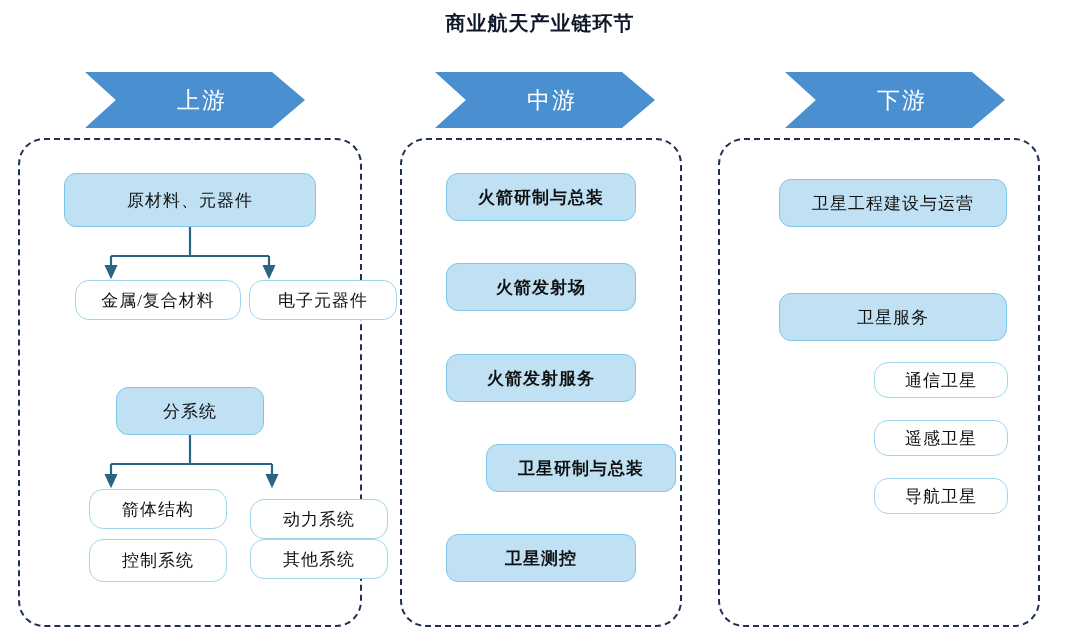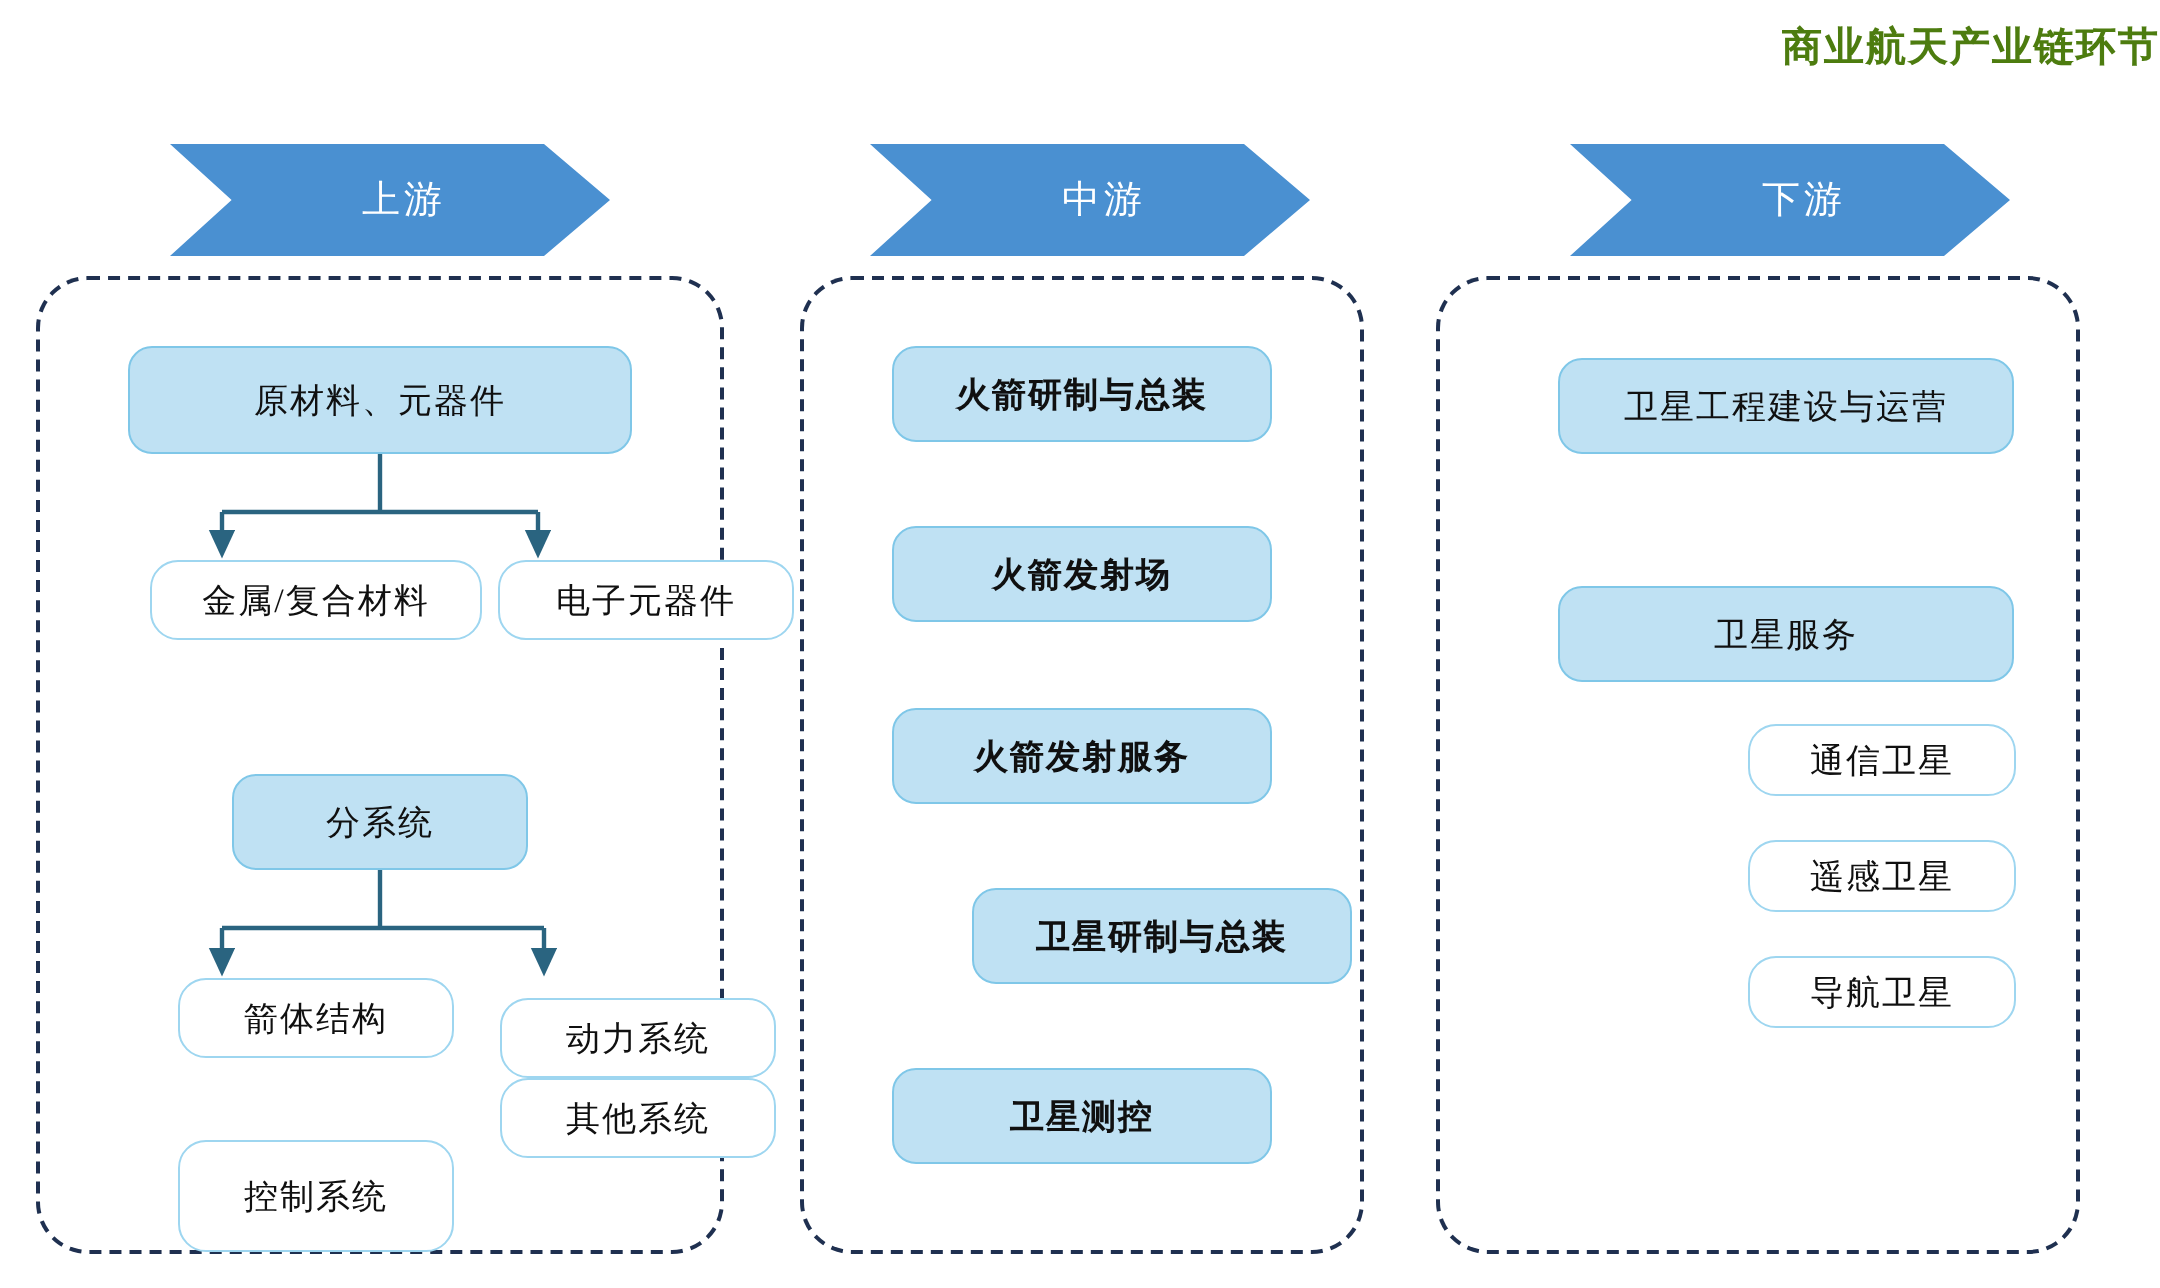--- a/index.html
+++ b/index.html
@@ -15,36 +15,36 @@
     position: relative;
     overflow: hidden;
   }
 
   
   #chart-title {
     position: absolute;
     top: 10px;
     left: 0;
     width: 1080px;
-    text-align: right;
+    text-align: center;
     font-size: 20px;
     font-weight: 700;
     letter-spacing: 1px;
-    color: #4d7c0f;
+    color: #0f172a;
   }
 
   
   .banner {
     position: absolute;
     top: 72px;
     width: 220px;
     height: 56px;
     background: #4a90d1;
     color: #ffffff;
-    font-size: 19px;
+    font-size: 23px;
     letter-spacing: 2px;
     display: flex;
     align-items: center;
     justify-content: center;
     -webkit-clip-path: polygon(0 0, 85% 0, 100% 50%, 85% 100%, 0 100%, 14% 50%);
     clip-path: polygon(0 0, 85% 0, 100% 50%, 85% 100%, 0 100%, 14% 50%);
   }
   #banner-upstream   { left: 85px; }
   #banner-midstream  { left: 435px; }
   #banner-downstream { left: 785px; }
@@ -87,21 +87,21 @@
     margin-left: 47px;
   }
 
   
   #n-raw          { left: 64px;  top: 173px; width: 252px; height: 54px; }
   #n-metal        { left: 28px;  top: 280px; width: 166px; height: 40px; }
   #n-electronic   { left: 202px; top: 280px; width: 148px; height: 40px; }
   #n-subsystem    { left: 116px; top: 387px; width: 148px; height: 48px; }
   #n-rocket-body  { left: 42px;  top: 489px; width: 138px; height: 40px; }
   #n-power        { left: 203px; top: 499px; width: 138px; height: 40px; }
-  #n-control      { left: 42px;  top: 570px; width: 138px; height: 56px; }
+  #n-control      { left: 42px;  top: 539px; width: 138px; height: 43px; }
   #n-other        { left: 203px; top: 539px; width: 138px; height: 40px; }
 
   
   .mid-node { left: 446px; width: 190px; height: 48px; font-weight: bold; }
   #m-rocket-rd     { top: 173px; }
   #m-launch-site   { top: 263px; }
   #m-launch-svc    { top: 354px; }
   #m-sat-rd        { top: 444px; margin-left: 40px; }
   #m-sat-tt        { top: 534px; }
 

